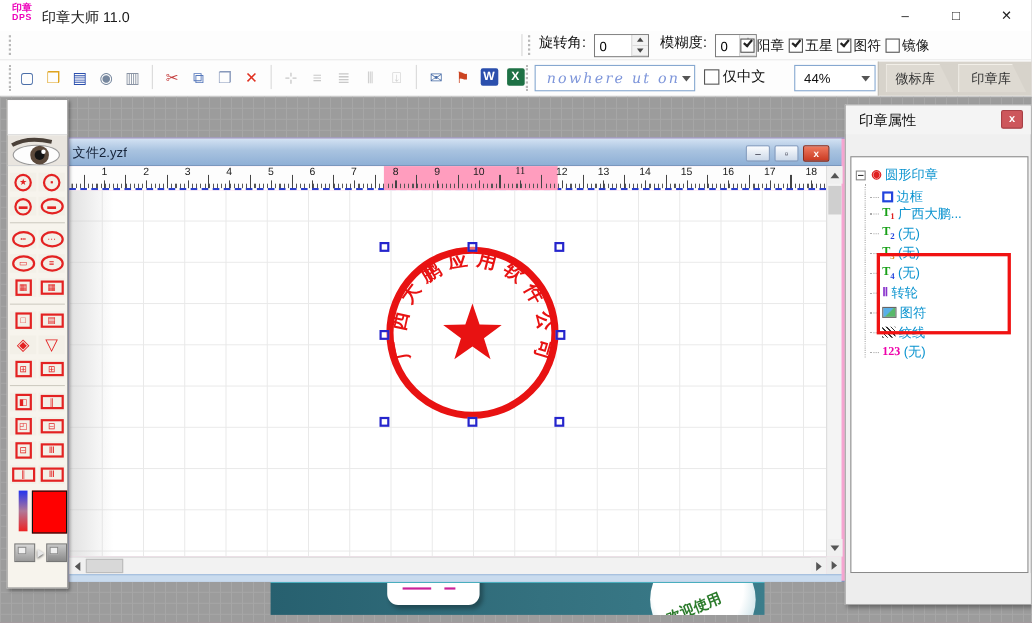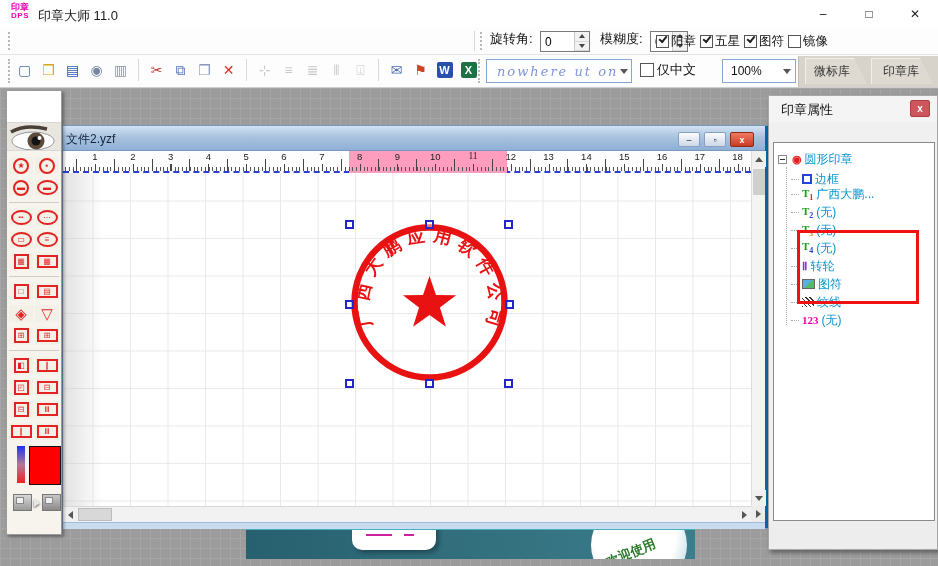--- a/index.html
+++ b/index.html
@@ -64,21 +64,21 @@
   .shape-plain { color:#e32222; font-size:15px; line-height:1; }
   .inner-glyph { font-size:8px; color:#e32222; line-height:1; }
   .pal-colors { display:flex; align-items:flex-start; gap:4px; padding:6px 0 0 10px; }
   .grad-bar { width:8px; height:37px; background:linear-gradient(180deg,#2233ee,#b07898 50%,#ee2222); }
   .red-swatch { width:32px; height:39px; background:#ff0000; border:1px solid #111; }
   .pal-bottom { display:flex; align-items:center; gap:2px; padding:9px 0 0 6px; }
   .mini-ic { width:19px; height:17px; background:linear-gradient(180deg,#d8d8d8,#9a9a9a); border:1px solid #777; position:relative; }
   .mini-ic::after { content:""; position:absolute; left:2px; top:2px; right:7px; bottom:6px; background:#efefef; border:1px solid #888; }
   .mini-arrow { width:0; height:0; border-top:4px solid transparent; border-bottom:4px solid transparent; border-left:6px solid #e8e8e8; filter:drop-shadow(0 1px 1px #555); }
   
-  .docwin { position:absolute; left:62px; top:125px; width:758px; height:404px; background:#0369a1; border:1px solid #7a97bd; z-index:10; }
+  .docwin { position:absolute; left:62px; top:125px; width:758px; height:404px; background:#f9a8d4; border:1px solid #7a97bd; z-index:10; }
   .doc-titlebar { position:absolute; left:0; top:0; width:702px; height:25px; background:linear-gradient(180deg,#d3e2f3,#a9c3e0 45%,#8fb0d6); border-bottom:1px solid #7a97bd; }
   .doc-title { position:absolute; left:3px; top:5px; font-size:12px; color:#16243a; }
   .doc-btn { position:absolute; top:6px; height:15px; border-radius:2px; display:flex; align-items:center; justify-content:center; font-size:9px; }
   .doc-btn.sys { width:22px; background:linear-gradient(180deg,#fbfcfe,#ccd8e8); border:1px solid #8aa0c0; color:#223; }
   .doc-btn.close { width:24px; background:linear-gradient(180deg,#ef7a60,#ca3a22); border:1px solid #8d2a18; color:#fff; font-weight:bold; }
   .ruler { position:absolute; left:0; top:25px; width:688px; height:22px; background:#fdfdfd; border-bottom:2px dashed #2b3fd0; }
   .ruler .pink { position:absolute; left:286px; top:0; width:158px; height:22px; background:#ff9dbe; }
   .ruler .nums { position:absolute; inset:0; }
   .ruler .num { position:absolute; top:0; transform:translateX(-50%); font-size:9.5px; color:#222; }
   .ruler .ticks { position:absolute; left:0; bottom:0; width:100%; height:12px;
@@ -175,21 +175,21 @@
       <input style="width: 20px;" value="0">
       <div class="arrows">
           <div>
             <span class="tri-up"></span>
           </div>
           <div>
             <span class="tri-dn"></span>
           </div>
         </div>
     </div>
-    <div class="checks" style="left:656px">
+    <div class="checks" style="left:673px">
         <div class="chk">
           <span class="box on"></span>
           <span>阳章</span>
         </div>
         <div class="chk">
           <span class="box on"></span>
           <span>五星</span>
         </div>
         <div class="chk">
           <span class="box on"></span>
@@ -236,21 +236,21 @@
       <span class="font-preview">nowhere ut one</span>
       <span class="chev">
           <span class="tri-d"></span>
         </span>
     </div>
     <div class="onlycn">
       <span class="box chk-box" style="width:14px;height:14px;border:1.5px solid #555;background:#fff;display:inline-block"></span>
       <span>仅中文</span>
     </div>
     <div class="combo" style="left:722px;width:74px">
-      <span class="zoom-text">100%</span>
+      <span class="zoom-text">44%</span>
       <span class="chev">
           <span class="tri-d"></span>
         </span>
     </div>
     <div class="tabstrip">
         <div class="tab" style="left: 6px;">微标库</div>
         <div class="tab" style="left: 72px; padding-left: 12px;">印章库</div>
       </div>
   </div>
 

